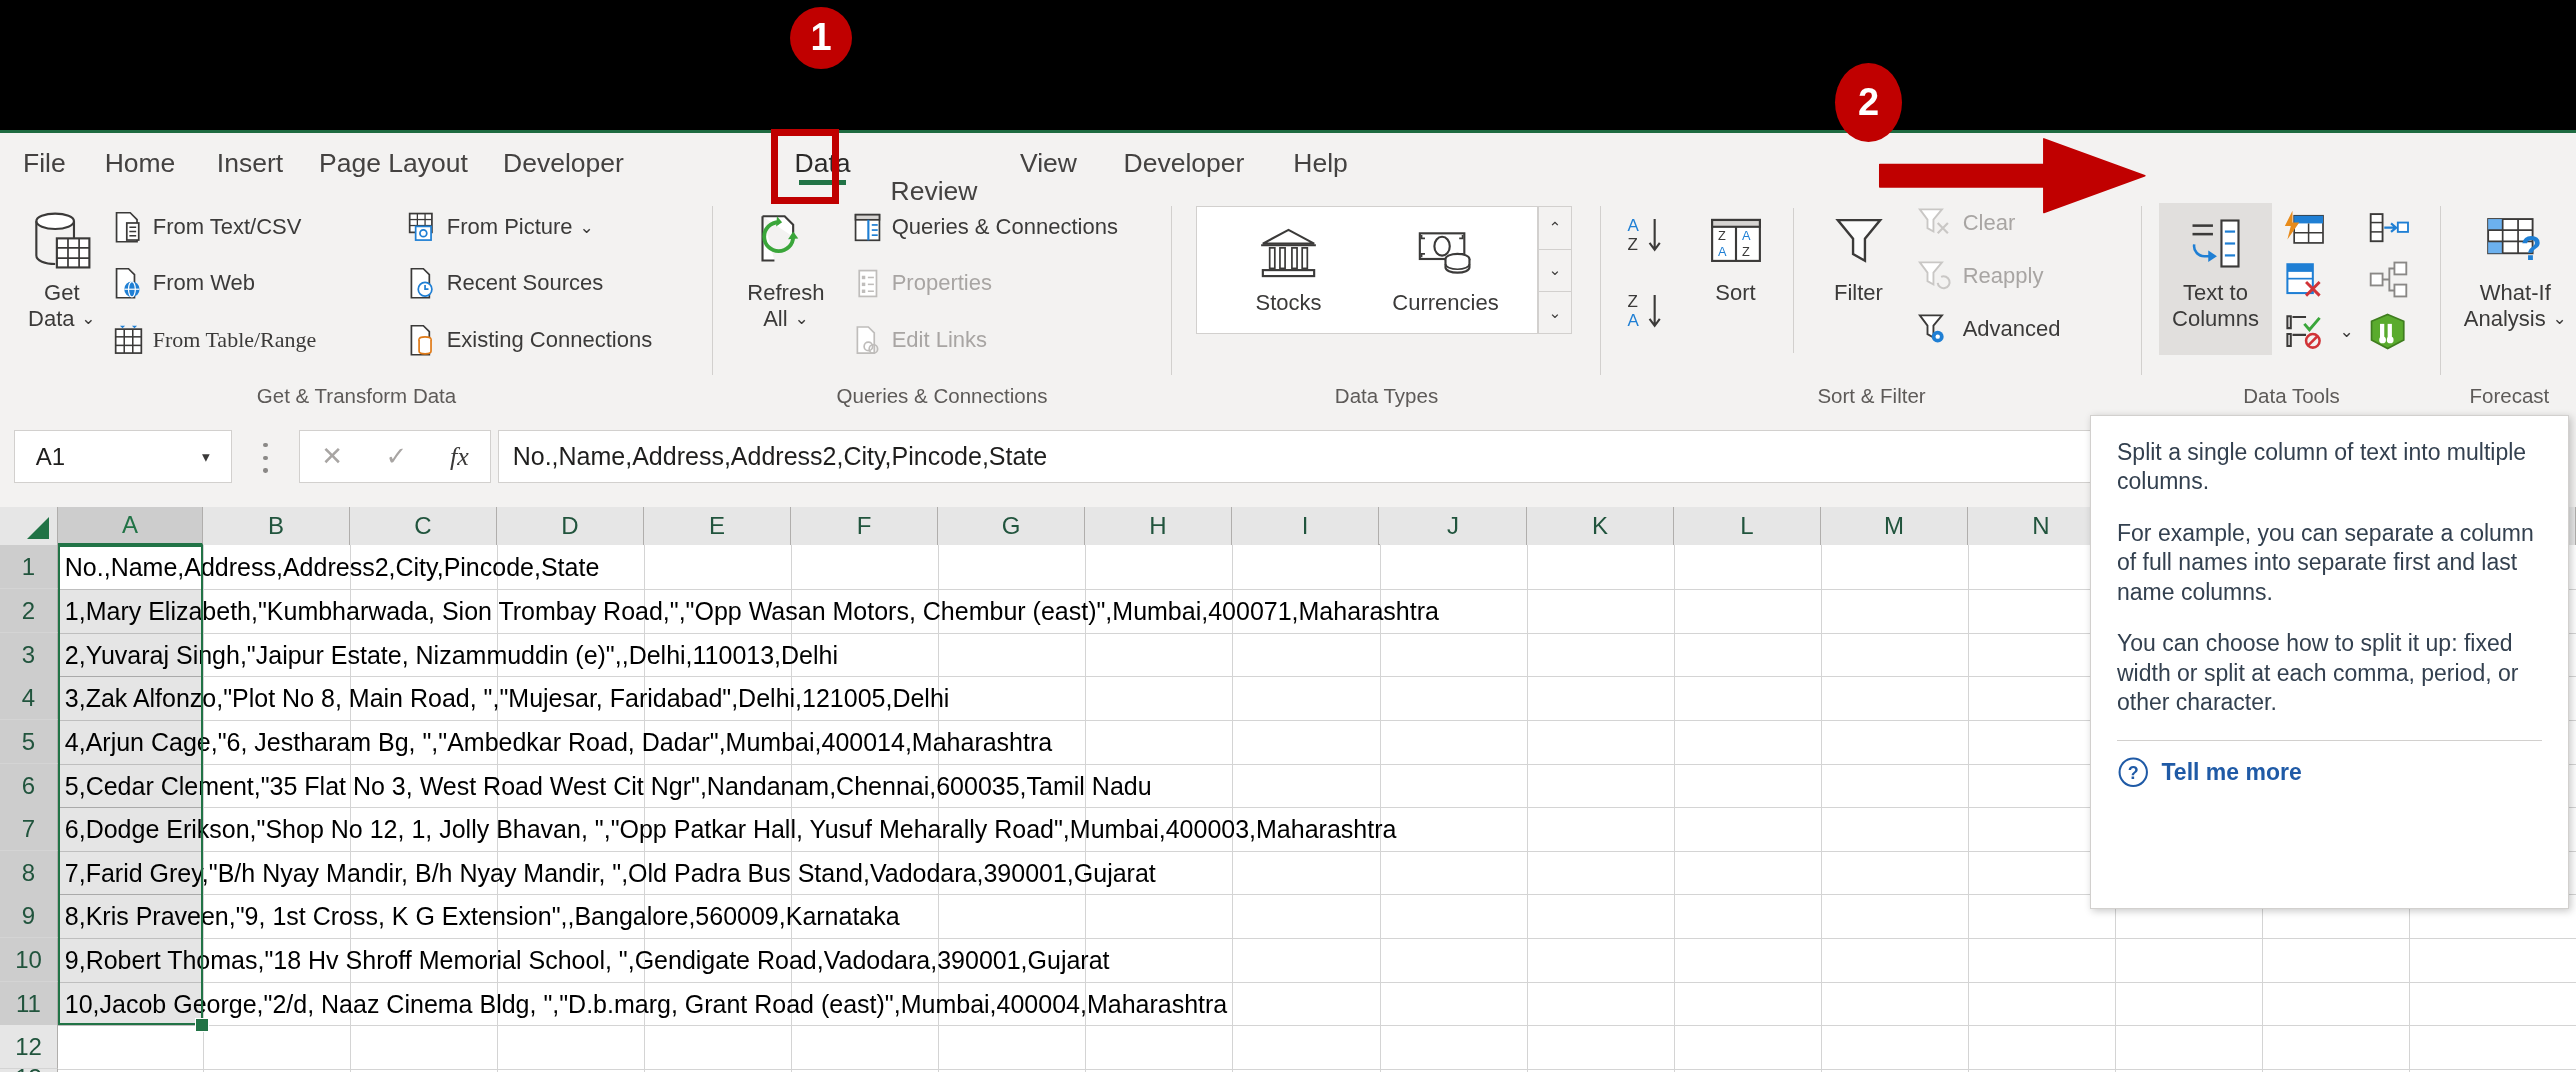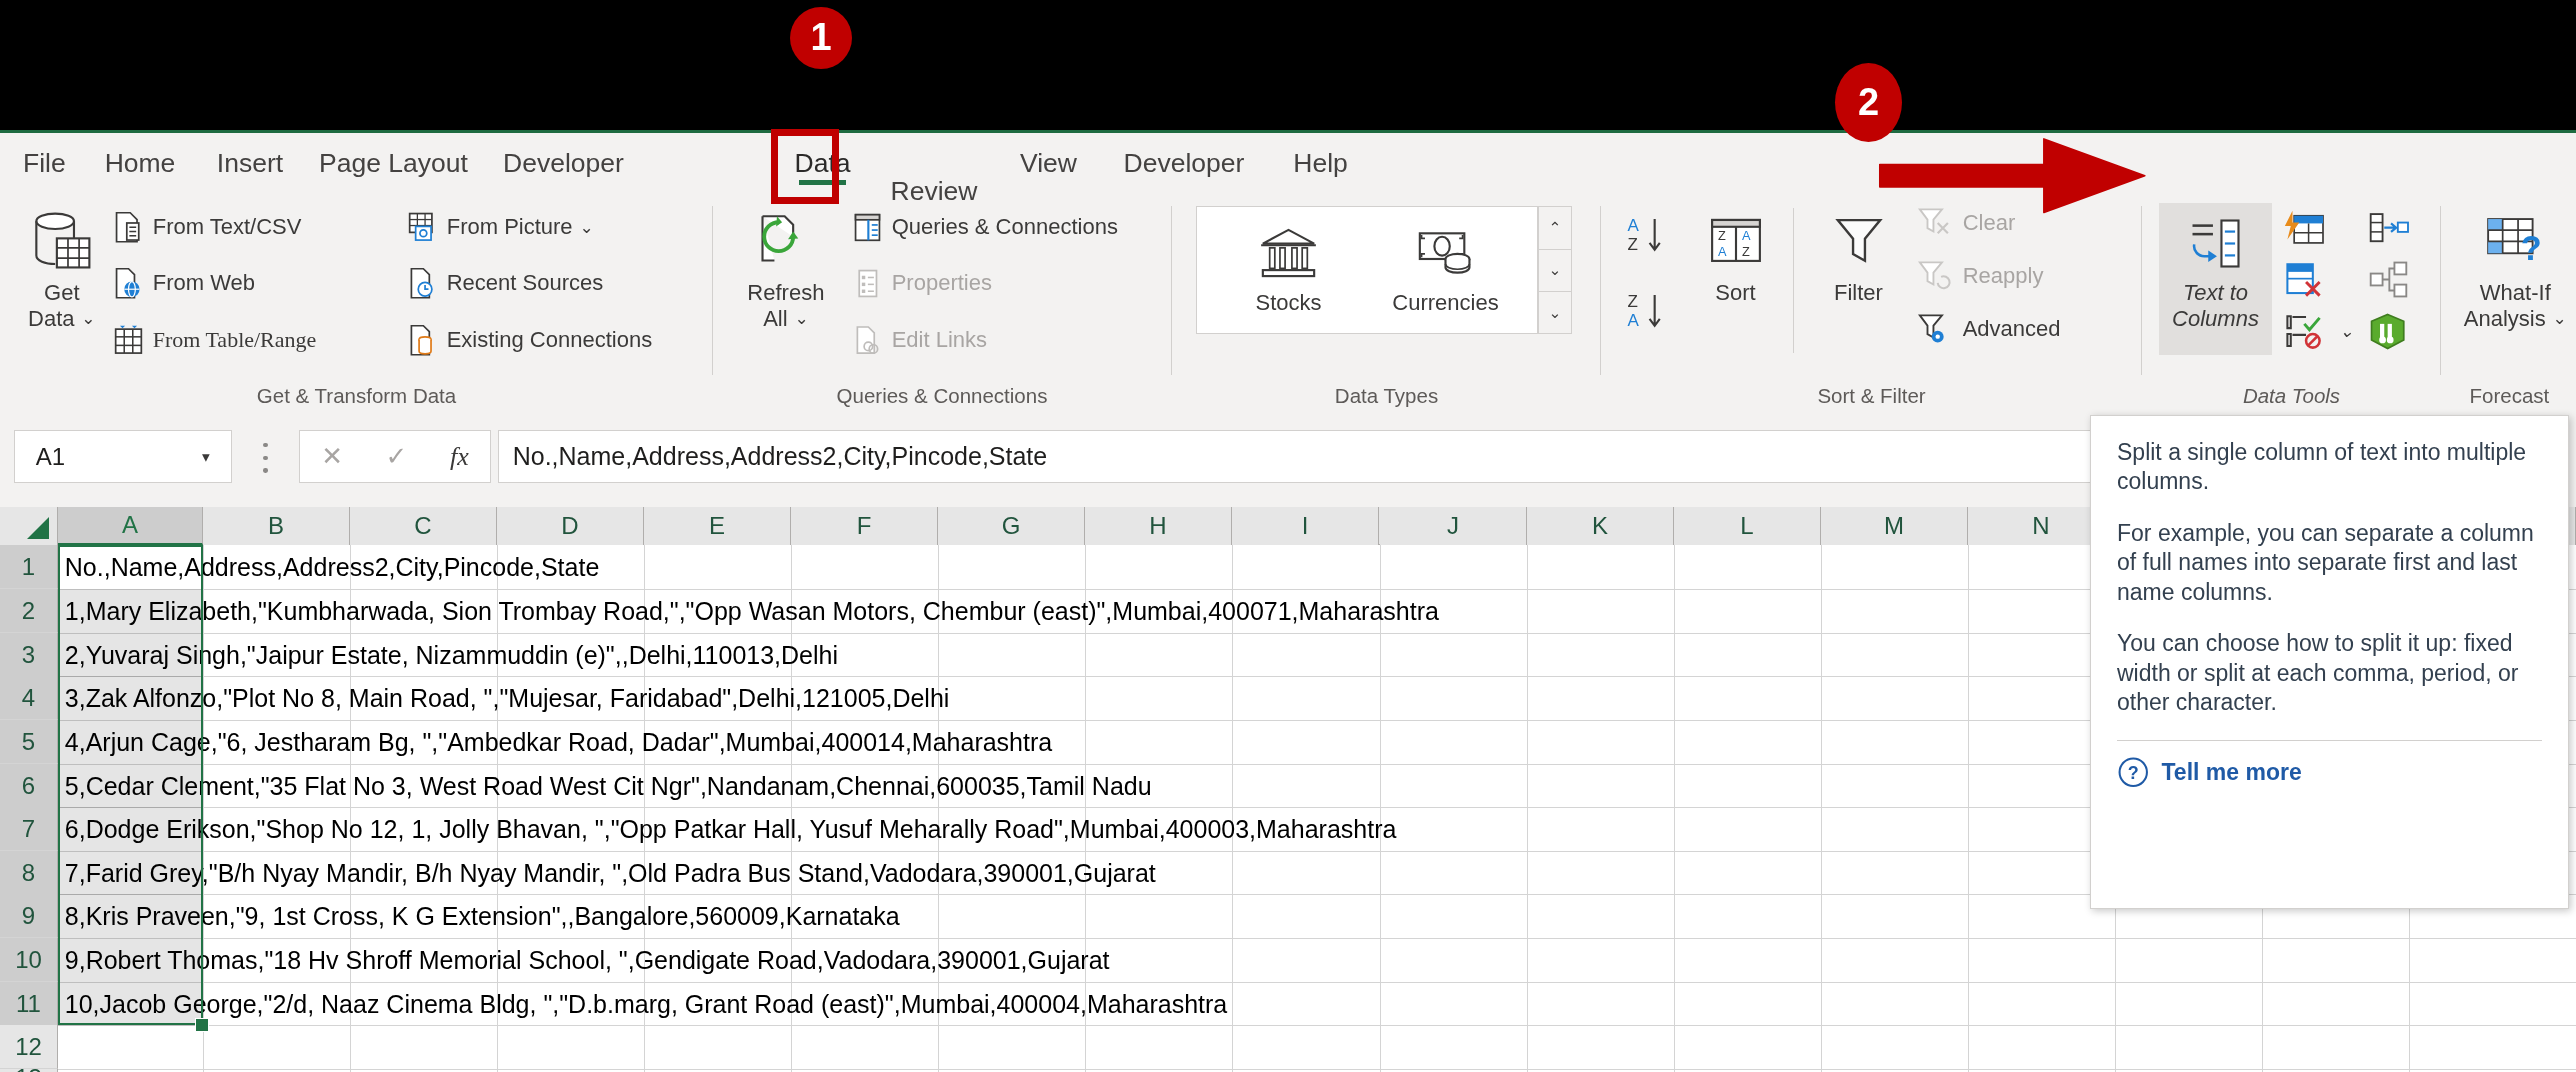--- a/index.html
+++ b/index.html
@@ -526,21 +526,21 @@
               <circle cx="24" cy="29" r="7" fill="#1f7fd4"></circle>
               <circle cx="24" cy="29" r="2.6" fill="#fff"></circle>
             </svg>
           </span>
           <span>Advanced</span>
         </div>
         <div class="rgroup-label">Sort &amp; Filter</div>
         <div class="rgroup-sep" style="left:540px;"></div>
       </div>
 
-      <div class="rgroup" style="left:2142px;width:299px;font-style:italic;">
+      <div class="rgroup" style="left:2142px;width:299px;">
         <div class="bigbtn selected" style="left:17px;top:12px;width:113px;padding-top:3.4px;height:152px;">
           <span class="bicon">
             <svg width="63" height="63" viewBox="0 0 74 74">
               <line x1="10" y1="16" x2="34" y2="16" stroke="#3b3a39" stroke-width="3"></line>
               <line x1="10" y1="26" x2="34" y2="26" stroke="#3b3a39" stroke-width="3"></line>
               <path d="M12 38 a12 12 0 0 0 12 14 h6 M30 48 l6 4 l-6 4z" fill="none" stroke="#1f7fd4" stroke-width="3"></path>
               <path d="M30 48 l7 4 l-7 4z" fill="#1f7fd4"></path>
               <rect x="44" y="10" width="20" height="54" fill="#fff" stroke="#3b3a39" stroke-width="2.5"></rect>
               <line x1="48" y1="23" x2="60" y2="23" stroke="#1f7fd4" stroke-width="2.6"></line>
               <line x1="48" y1="37" x2="60" y2="37" stroke="#1f7fd4" stroke-width="2.6"></line>

